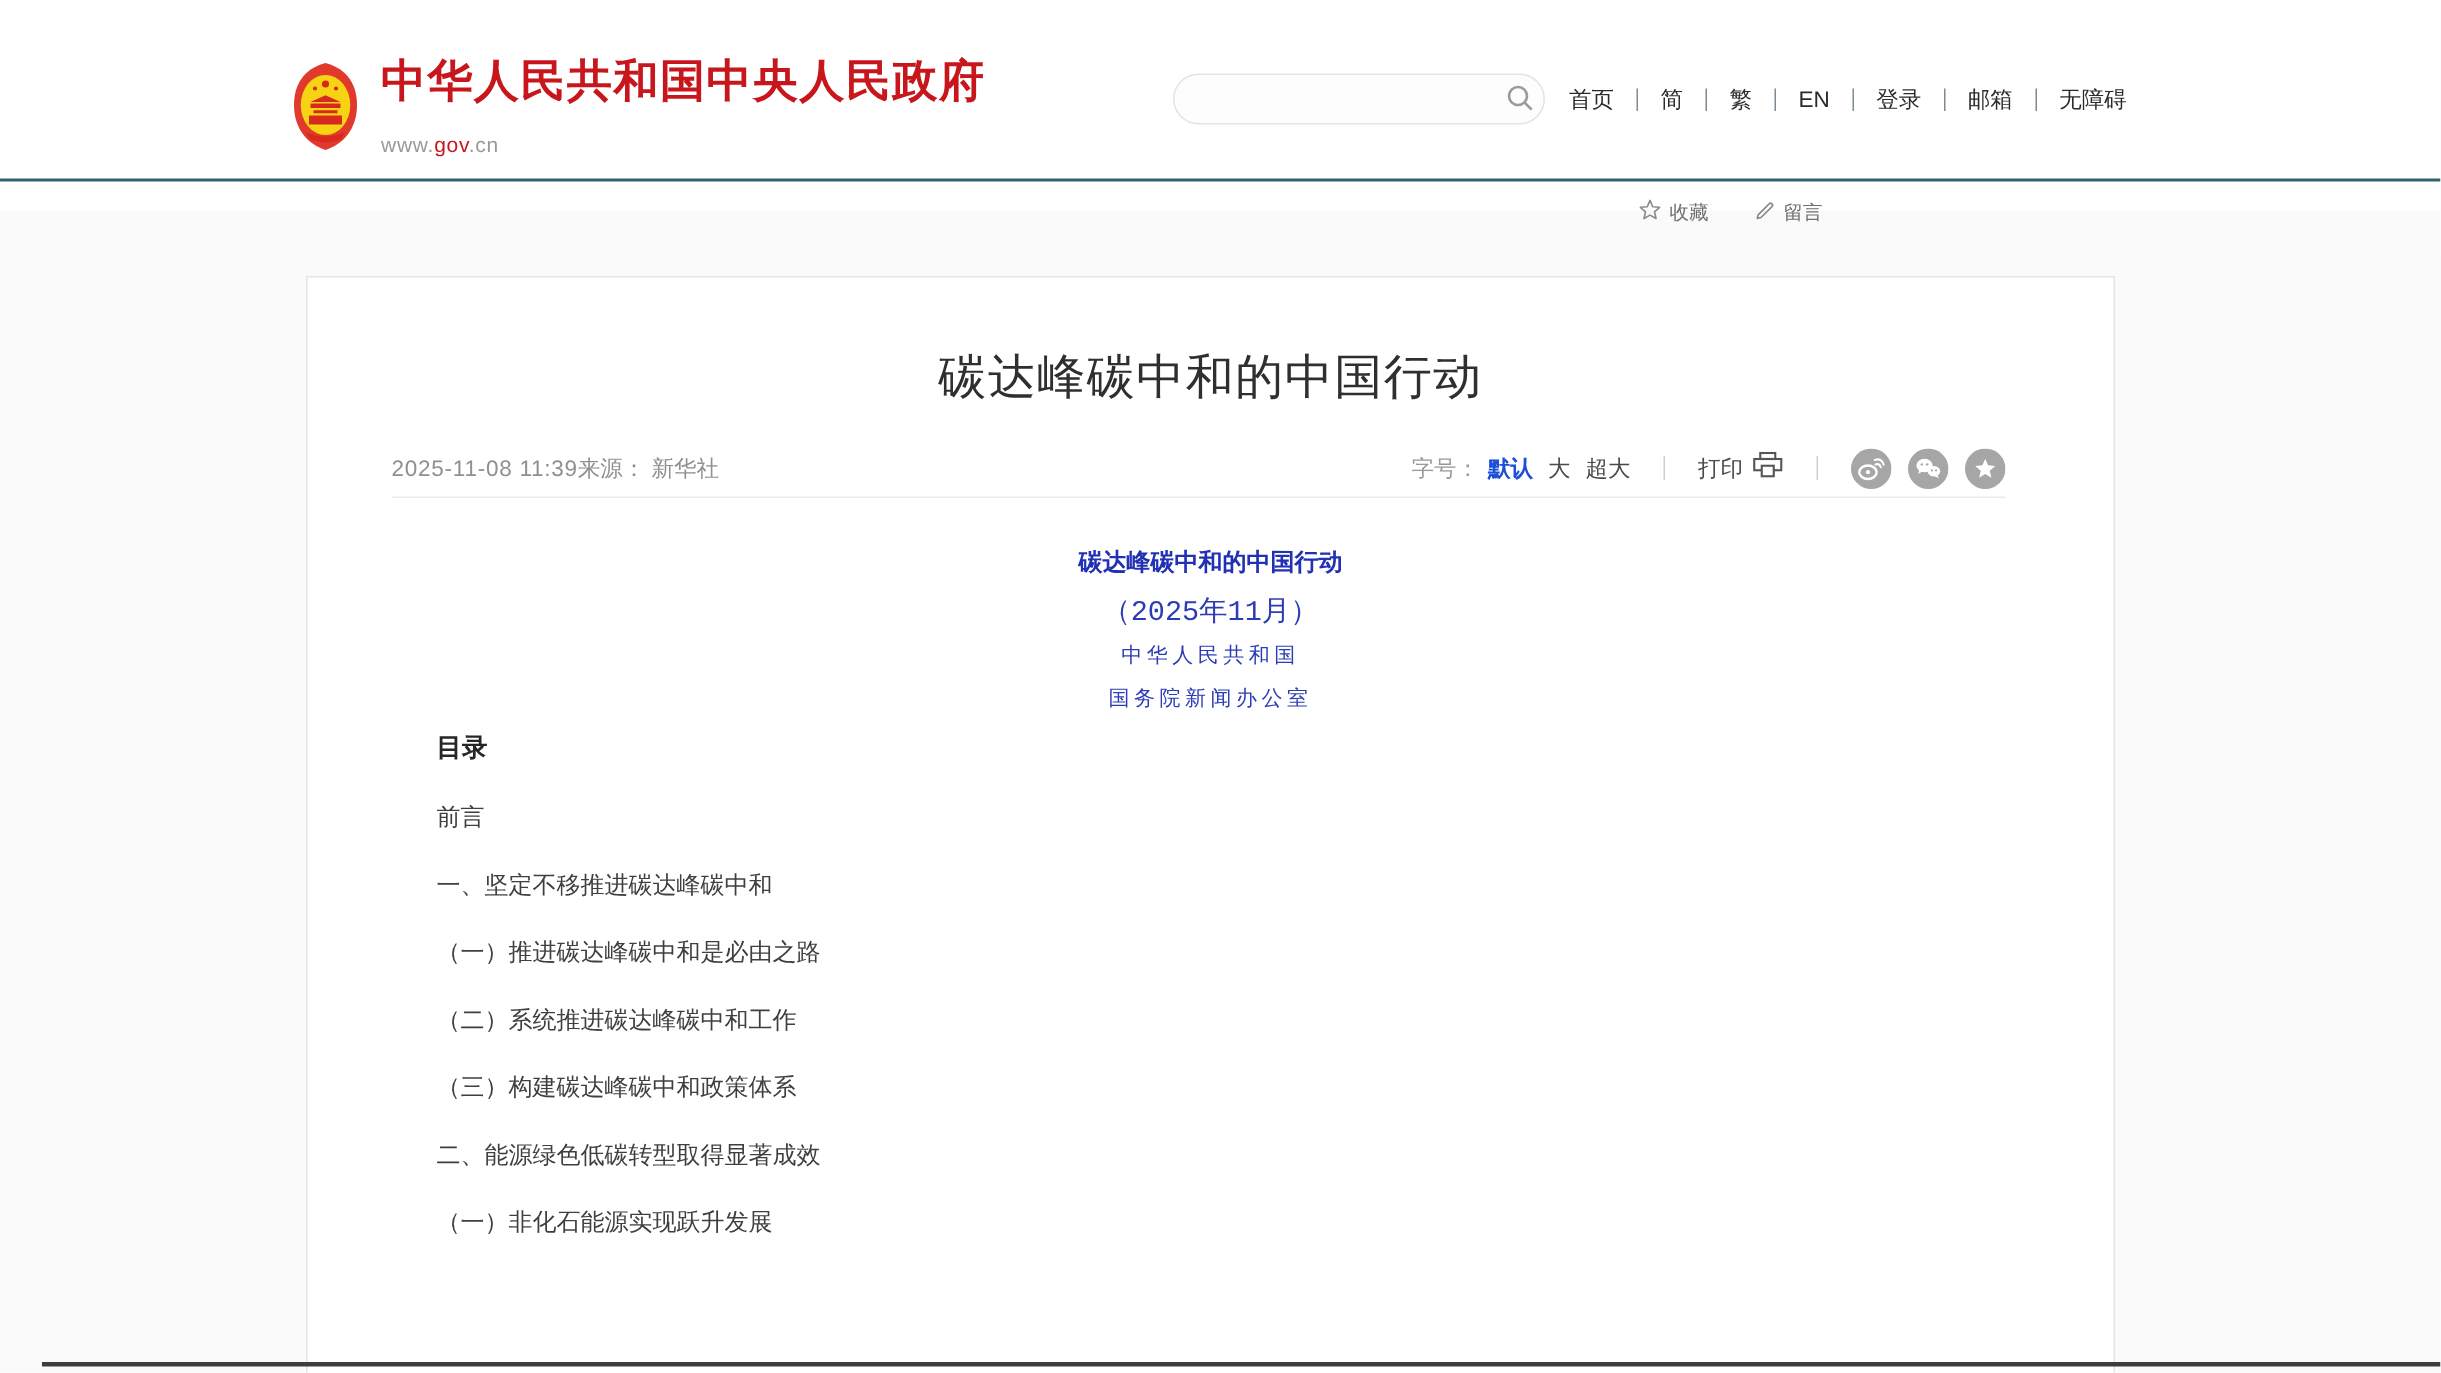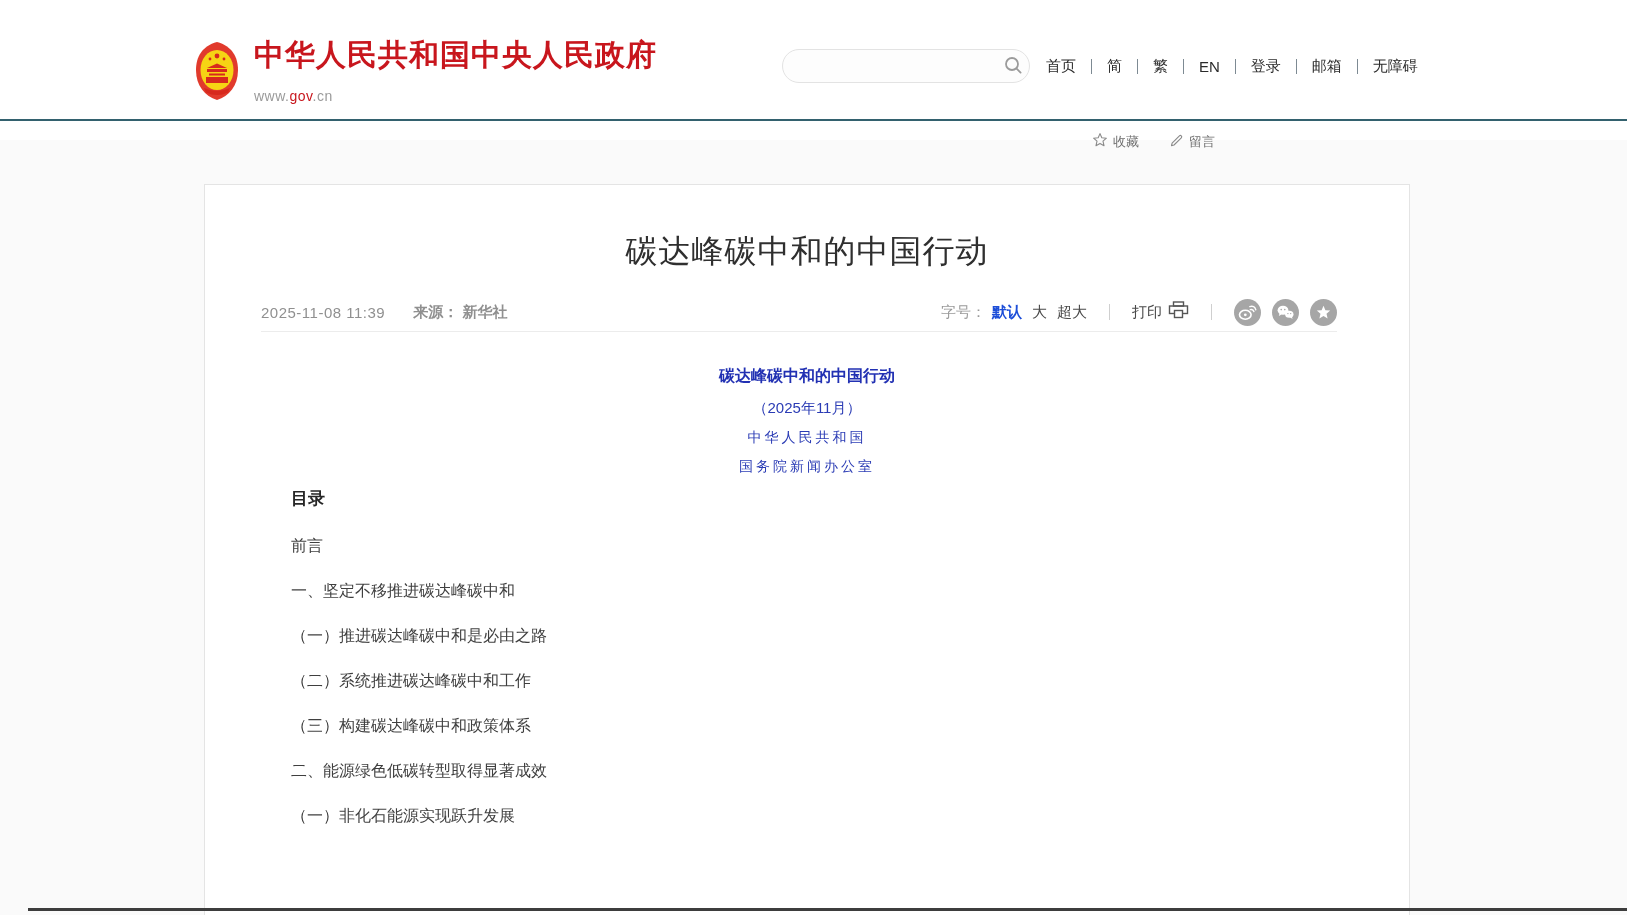--- a/index.html
+++ b/index.html
@@ -29,34 +29,34 @@
   .quick-actions{position:absolute;top:132px;left:1092px;display:flex;align-items:center;gap:30px;}
   .qa-link{display:inline-flex;align-items:center;gap:5px;font-size:13px;color:#6f6f6f;text-decoration:none;cursor:pointer;text-align:right;}
   
   .panel{position:absolute;left:204px;top:184px;width:1206px;height:760px;background:#ffffff;
     border:1px solid #e4e4e4;box-sizing:border-box;}
   .article-title{margin:44px 20px 0;text-align:center;font-size:32px;line-height:44px;font-weight:500;color:#2f2f2f;letter-spacing:1px;}
   .meta-row{position:absolute;left:56px;right:72px;top:108px;height:38px;border-bottom:1px solid #ececec;
     display:flex;align-items:center;justify-content:space-between;font-size:15px;color:#909090;}
   .meta-left{display:flex;align-items:center;}
   .meta-date{letter-spacing:.5px;}
-  .meta-source{margin-left:28px;font-weight:bold;}
+  .meta-source{}
   .meta-right{display:flex;align-items:center;font-family:Liberation Mono, monospace;}
   .fs-label{color:#999;}
   .fs-option{color:#4a4a4a;text-decoration:none;cursor:pointer;margin-left:10px;}
   .fs-option.active{color:#1d4ed8;font-weight:bold;margin-left:6px;}
   .meta-div{width:1px;height:16px;background:#cfcfcf;margin:0 22px;}
   .print-link{display:inline-flex;align-items:center;gap:6px;color:#4a4a4a;text-decoration:none;cursor:pointer;}
   .share-group{display:flex;align-items:center;gap:11px;}
   .share-icon{width:27px;height:27px;display:inline-flex;cursor:pointer;}
   
   .article-body{position:absolute;left:86px;right:86px;top:147px;color:#3d3d3d;font-size:16px;}
   .lead{margin:63px 0 0;line-height:20px;}
   .doc-title{margin:32px 0 0;text-align:center;font-size:16px;line-height:24px;font-weight:bold;color:#2231b3;}
-  .doc-date{margin:10px 0 0;text-align:center;font-size:15px;line-height:20px;color:#2b3cb5;font-family:Liberation Sans, sans-serif;}
+  .doc-date{margin:10px 0 0;text-align:center;font-size:19px;line-height:20px;color:#2b3cb5;font-family:Liberation Mono, monospace;}
   .doc-issuer{margin:9px 0 0;text-align:center;font-size:14px;line-height:20px;color:#2b3cb5;
     font-family:"DejaVu Serif",serif;letter-spacing:3px;}
   .toc-heading{margin:12px 0 0;font-size:17px;line-height:22px;font-weight:bold;color:#262626;}
   .toc-item{margin:27px 0 0;line-height:18px;color:#3f3f3f;}
   .bottom-line{position:absolute;top:908px;left:28px;right:0;height:3px;background:#3d3d3d;}
 </style>
 </head>
 <body>
 
 <div class="site-header">

